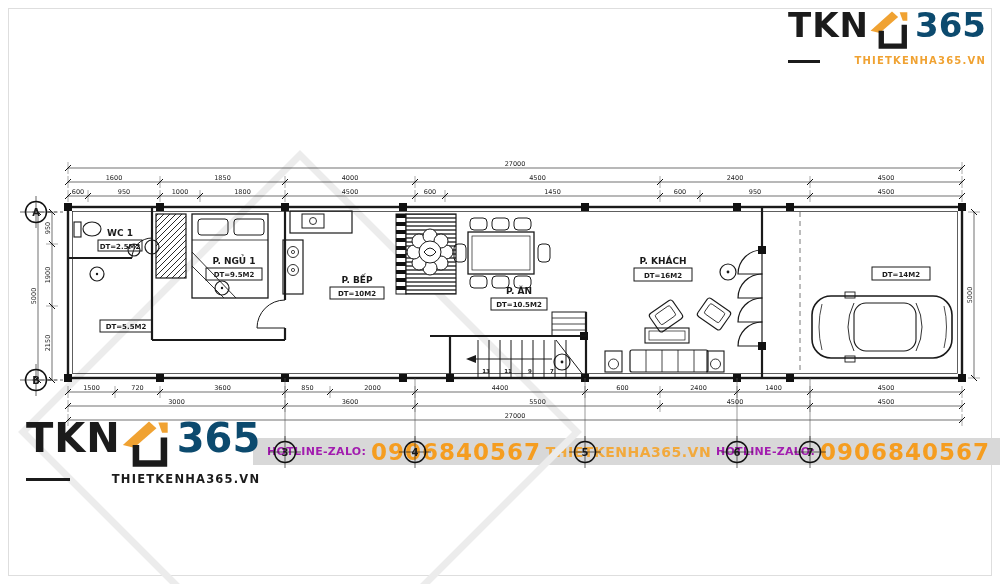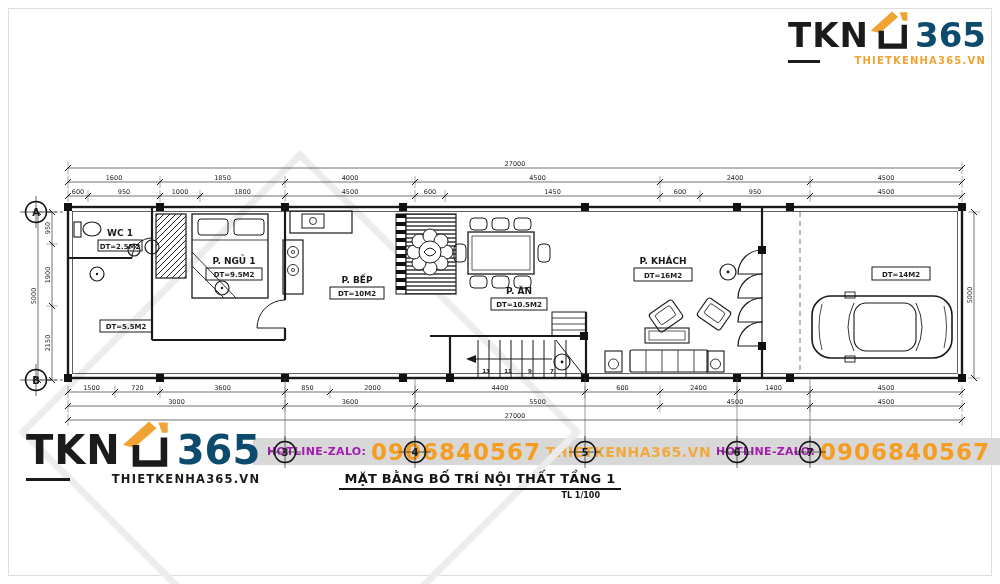--- a/index.html
+++ b/index.html
@@ -16,21 +16,21 @@
   .b-site{color:#f2a93c;font-weight:800;font-size:14px;letter-spacing:.5px;}
 
   
   .title-block{position:absolute;left:330px;top:468px;width:300px;z-index:3;text-align:center;color:#141414;}
   .title-main{display:inline-block;font-size:13px;font-weight:800;letter-spacing:.2px;
               border-bottom:2.5px solid #151515;padding:0 6px 2px;white-space:nowrap;}
   .title-scale{font-size:8px;font-weight:700;text-align:right;padding-right:30px;margin-top:1px;}
 
   
   .logo{position:absolute;z-index:3;line-height:1;}
-  .logo-row{display:flex;align-items:flex-end;}
+  .logo-row{display:flex;}
   .tkn{font-weight:900;color:#1b1b1b;letter-spacing:1px;}
   .n365{font-weight:900;color:#0c4a6e;}
   .logo-tr{right:14px;top:8px;}
   .logo-tr .tkn,.logo-tr .n365{font-size:34px;}
   .logo-bl{left:26px;top:418px;}
   .logo-bl .tkn,.logo-bl .n365{font-size:40px;}
   .tag-row{display:flex;align-items:center;justify-content:space-between;margin-top:4px;}
   .bar{height:3px;background:#1b1b1b;}
   .logo-tr .bar{width:32px;}
   .logo-bl .bar{width:44px;}
@@ -493,17 +493,13 @@
         <path d="M16,28 V48 H46 V20" fill="none" stroke="#1b1b1b" stroke-width="7"></path>
       </svg>
       <span class="n365">365</span>
     </div>
     <div class="tag-row">
       <span class="bar"></span>
       <span class="tagline">THIETKENHA365.VN</span>
     </div>
   </div>
 
-  <div class="title-block">
-    <div class="title-main">MẶT BẰNG BỐ TRÍ NỘI THẤT TẦNG 1</div>
-    <div class="title-scale">TL 1/100</div>
-  </div>
 </div>
 
 </body></html>

